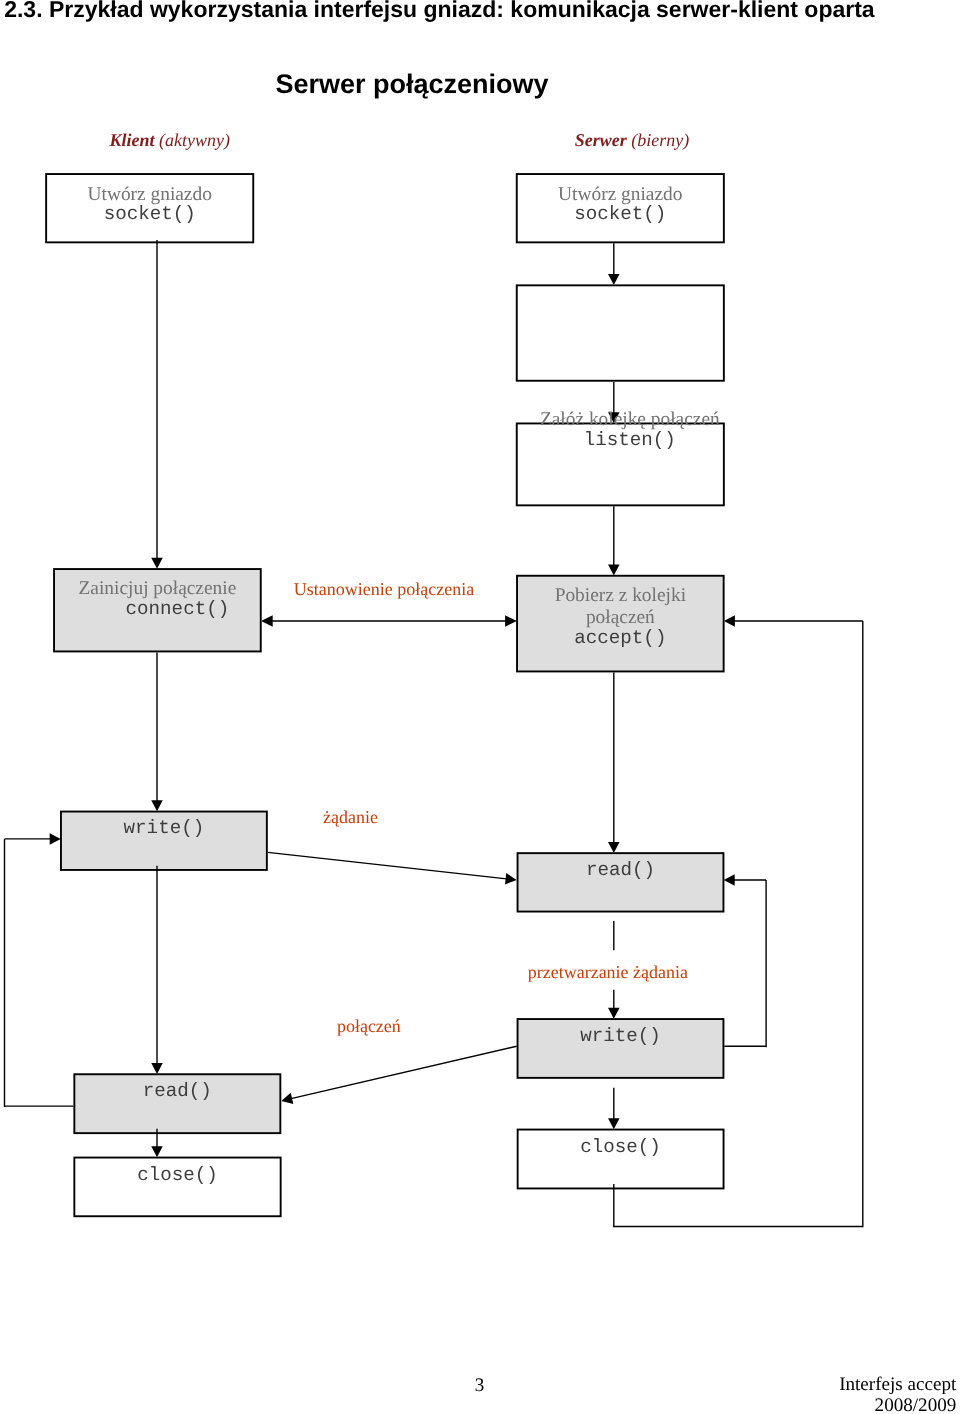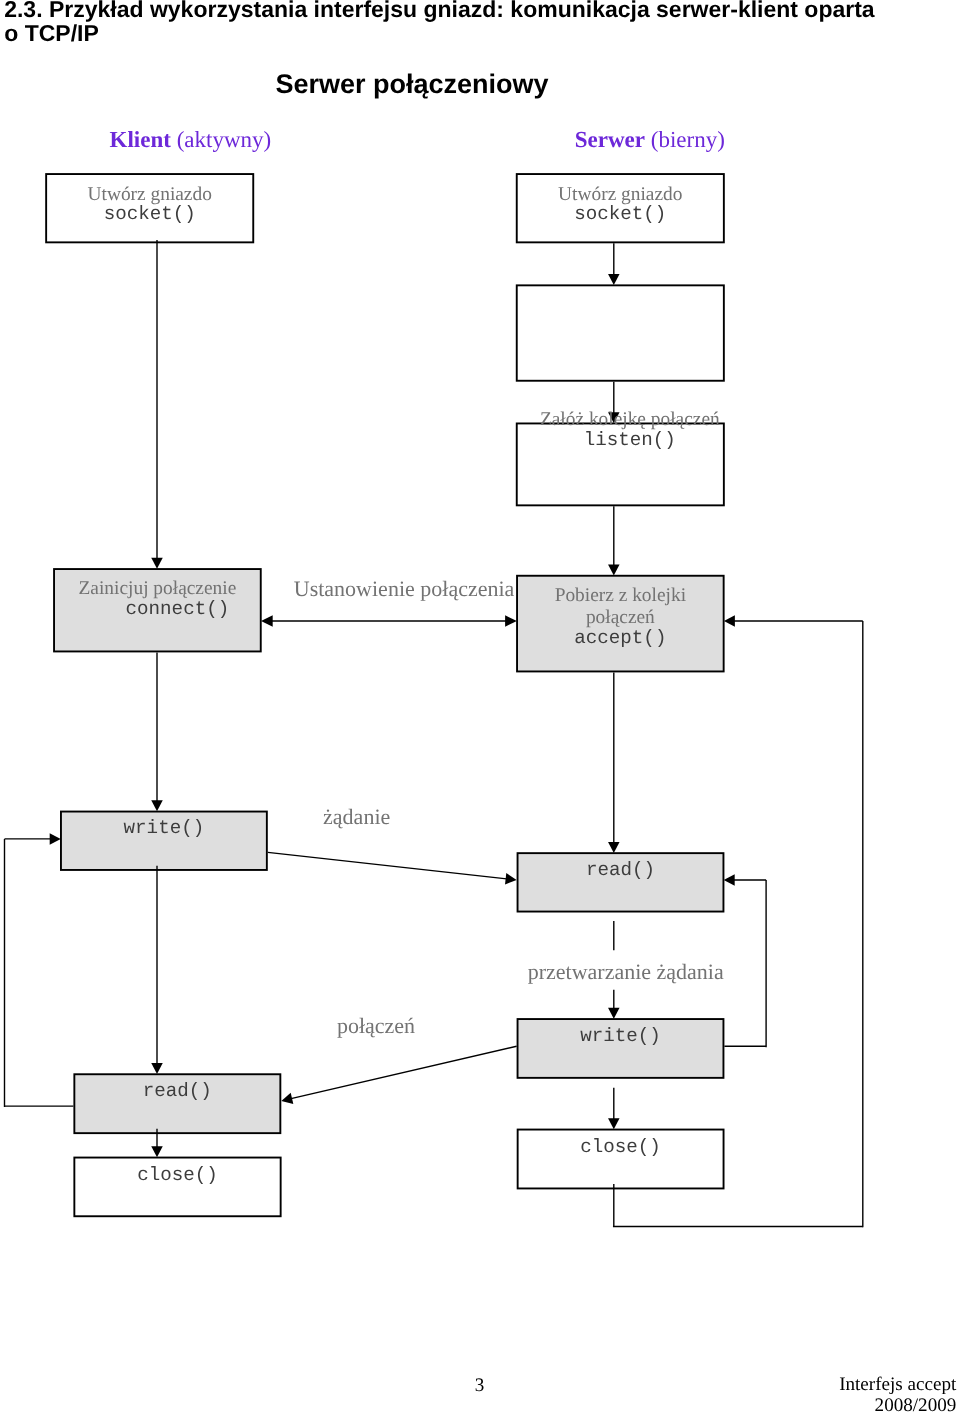--- a/index.html
+++ b/index.html
@@ -8,46 +8,45 @@
        -webkit-font-smoothing:antialiased;text-rendering:geometricPrecision;}
   .page{position:absolute;left:0;top:0;width:960px;height:1414px;}
 
   .doc-heading{position:absolute;left:4.2px;top:-3.11px;width:940px;
       font-family:"Liberation Sans",sans-serif;font-weight:bold;font-size:23px;
       line-height:24.5px;color:#000;}
   .subtitle{position:absolute;left:275.5px;top:71.13px;
       font-family:"Liberation Sans",sans-serif;font-weight:bold;font-size:27px;
       line-height:26px;white-space:nowrap;color:#000;}
 
-  .col-head{position:absolute;font-size:23px;line-height:22px;white-space:nowrap;
-      font-family:"Liberation Serif",serif;color:#6d28d9;}
+  .col-head{position:absolute;font-size:18px;line-height:22px;white-space:nowrap;
+      font-family:"Liberation Serif",serif;color:#7f1d1d;font-style:italic;}
   .col-head b{font-weight:bold;}
 
   svg.wires{position:absolute;left:0;top:0;}
 
   .nbox{position:absolute;box-sizing:border-box;background:transparent;}
   .ln{position:absolute;left:0;right:0;display:block;white-space:nowrap;text-align:center;}
   .ln.serif{font-family:"Liberation Serif",serif;font-size:19.4px;line-height:20px;color:#737373;}
   .ln.mono{font-family:"Liberation Mono",monospace;font-size:19.2px;line-height:20px;color:#3d3d3d;}
 
-  .elabel{position:absolute;font-family:"Liberation Serif",serif;font-size:22px;
-          line-height:20px;white-space:nowrap;color:#737373;text-align:center;}
+  .elabel{position:absolute;font-family:"Liberation Serif",serif;font-size:18px;
+          line-height:20px;white-space:nowrap;color:#c2410c;text-align:center;}
 
   .footer-num{position:absolute;font-family:"Liberation Serif",serif;font-size:19.1px;line-height:22px;}
   .footer-right{position:absolute;font-family:"Liberation Serif",serif;font-size:19.1px;
                 line-height:21.4px;text-align:right;}
 </style>
 </head>
 <body>
 
 <div class="page">
 
   <div class="doc-heading">
     <div>2.3. Przykład wykorzystania interfejsu gniazd: komunikacja serwer-klient oparta</div>
-    <div>o TCP/IP</div>
   </div>
 
   <div class="subtitle">Serwer połączeniowy</div>
 
   <div class="col-head" style="left:109.6px;top:128.5px;">
     <b>Klient</b>
     <span>(aktywny)</span>
   </div>
   <div class="col-head" style="left:574.8px;top:128.5px;">
     <b>Serwer</b>

